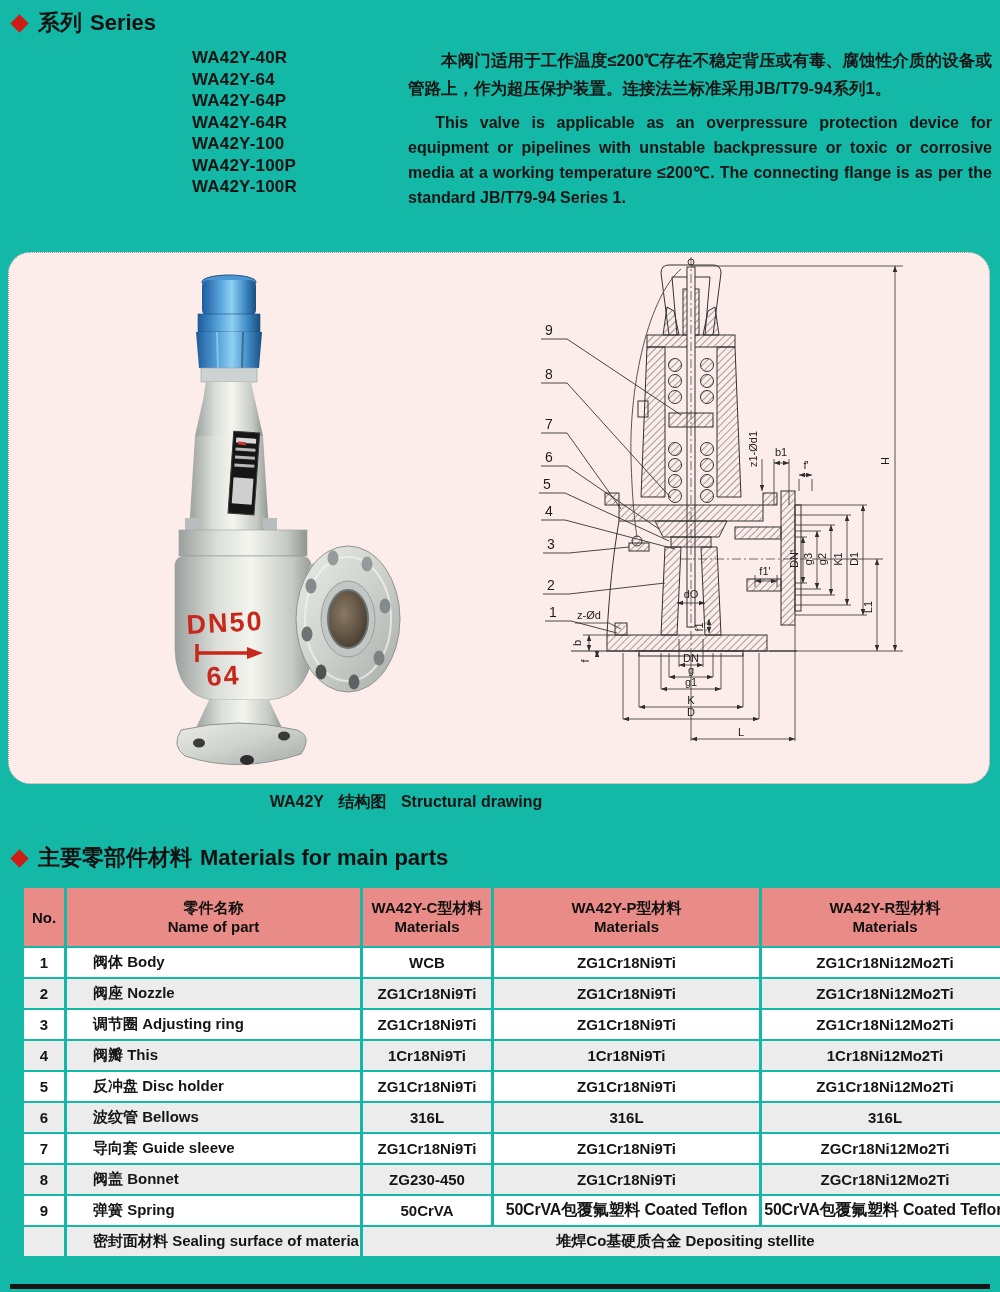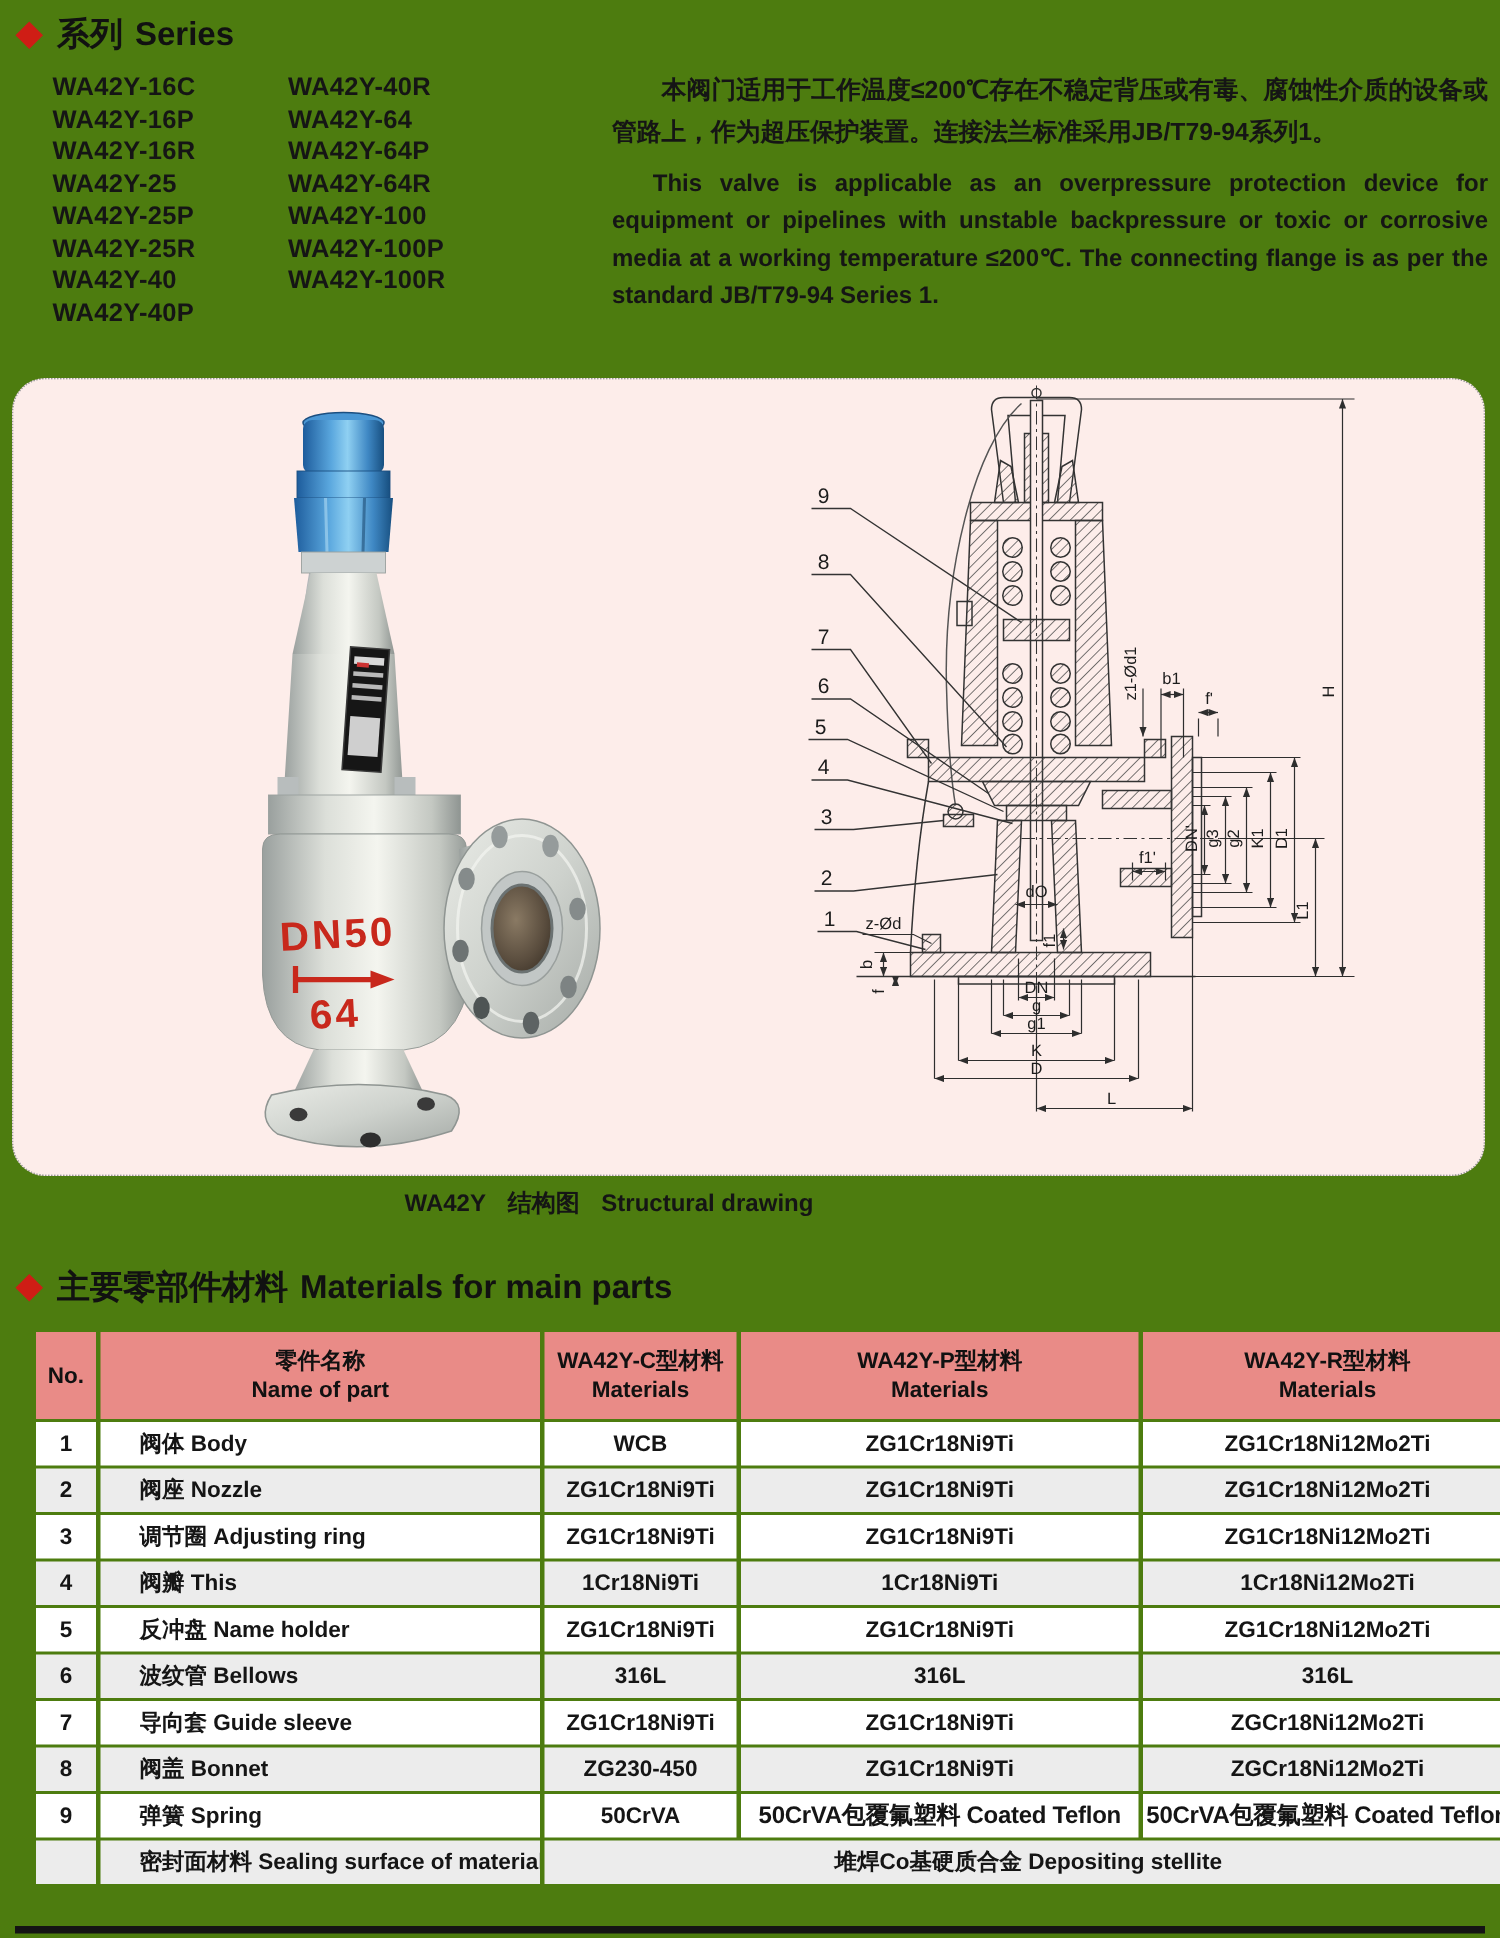--- a/index.html
+++ b/index.html
@@ -1,17 +1,17 @@
 <!DOCTYPE html>
 <html><head>
 <meta charset="utf-8">
 <style>
   html,body { margin:0; padding:0; }
   .page {
-    position:relative; width:1000px; height:1292px; background:#4d7c0f;
+    position:relative; width:1000px; height:1292px; background:#14b8a6;
     font-family:"Liberation Sans", sans-serif; color:#151515; overflow:hidden;
   }
   
   .sec-title { position:absolute; display:flex; align-items:center; font-weight:bold; font-size:22px; color:#111; }
   .diamond { width:13px; height:13px; background:#cf1d15; transform:rotate(45deg); margin:0 12px 0 3px; flex:0 0 auto; }
   .sec-title .zh { margin-right:8px; }
   
   .models { position:absolute; top:47px; font-size:17px; font-weight:bold; line-height:21.5px; letter-spacing:0.2px; }
   .models.col1 { left:35px; }
   .models.col2 { left:192px; }
@@ -53,30 +53,20 @@
 <body>
 
 <div class="page">
 
   <div class="sec-title" style="left:10px; top:8px;">
     <span class="diamond"></span>
     <span class="zh">系列</span>
     <span class="en">Series</span>
   </div>
 
-  <div class="models col1">
-    <div>WA42Y-16C</div>
-    <div>WA42Y-16P</div>
-    <div>WA42Y-16R</div>
-    <div>WA42Y-25</div>
-    <div>WA42Y-25P</div>
-    <div>WA42Y-25R</div>
-    <div>WA42Y-40</div>
-    <div>WA42Y-40P</div>
-  </div>
   <div class="models col2">
     <div>WA42Y-40R</div>
     <div>WA42Y-64</div>
     <div>WA42Y-64P</div>
     <div>WA42Y-64R</div>
     <div>WA42Y-100</div>
     <div>WA42Y-100P</div>
     <div>WA42Y-100R</div>
   </div>
 
@@ -395,21 +385,21 @@
       </tr>
       <tr class="alt">
         <td>4</td>
         <td class="name">阀瓣  This</td>
         <td>1Cr18Ni9Ti</td>
         <td>1Cr18Ni9Ti</td>
         <td>1Cr18Ni12Mo2Ti</td>
       </tr>
       <tr>
         <td>5</td>
-        <td class="name">反冲盘  Name holder</td>
+        <td class="name">反冲盘  Disc holder</td>
         <td>ZG1Cr18Ni9Ti</td>
         <td>ZG1Cr18Ni9Ti</td>
         <td>ZG1Cr18Ni12Mo2Ti</td>
       </tr>
       <tr class="alt">
         <td>6</td>
         <td class="name">波纹管  Bellows</td>
         <td>316L</td>
         <td>316L</td>
         <td>316L</td>

